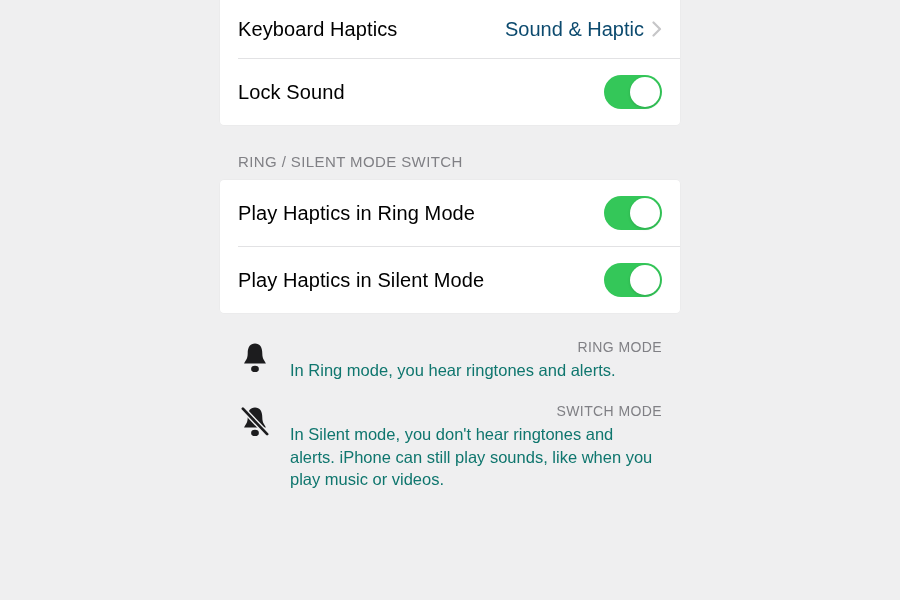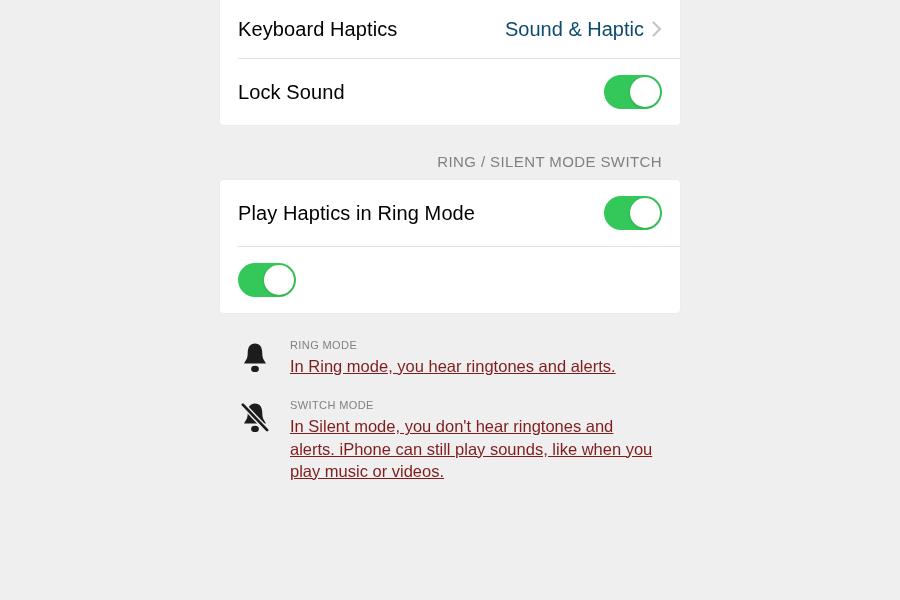--- a/index.html
+++ b/index.html
@@ -71,51 +71,50 @@
     background: #fff;
     border-radius: 50%;
     box-shadow: 0 1px 3px rgba(0,0,0,0.15);
   }
   .section-header {
     font-size: 15px;
     color: #808085;
     letter-spacing: 0.4px;
     padding: 28px 18px 10px 18px;
     text-transform: uppercase;
-    text-align: right;
   }
   .footer-block {
     display: flex;
     align-items: flex-start;
     padding: 14px 18px 8px 18px;
     gap: 18px;
   }
   .footer-block.first { padding-top: 26px; }
   .footer-icon {
     width: 34px;
     flex-shrink: 0;
     display: flex;
     align-items: flex-start;
     justify-content: center;
     margin-top: 2px;
     color: #1c1c1e;
   }
   .footer-icon svg { width: 30px; height: 34px; }
   .footer-text { flex: 1; }
   .footer-title {
-    font-size: 11px;
+    font-size: 14px;
     color: #808085;
     letter-spacing: 0.4px;
     margin-bottom: 4px;
+    text-align: right;
   }
   .footer-desc {
     font-size: 16.5px;
     line-height: 1.35;
-    color: #7f1d1d;
-    text-decoration: underline;
+    color: #0f766e;
   }
 </style>
 </head>
 <body>
 
 <div class="container">
 
   <div class="card first">
     <div class="row">
       <span class="row-label">Keyboard Haptics</span>
@@ -139,20 +138,21 @@
 
   <div class="card">
     <div class="row">
       <span class="row-label">Play Haptics in Ring Mode</span>
       <div class="toggle">
         <div class="toggle-knob"></div>
       </div>
     </div>
     <div class="divider"></div>
     <div class="row">
+      <span class="row-label">Play Haptics in Silent Mode</span>
       <div class="toggle">
         <div class="toggle-knob"></div>
       </div>
     </div>
   </div>
 
   <div class="footer-block first">
     <div class="footer-icon">
       <svg viewBox="0 0 24 28">
         <path d="M12 2 C8 2 6 5 6 10 C6 15 4 16 3 18.5 L21 18.5 C20 16 18 15 18 10 C18 5 16 2 12 2 Z" fill="currentColor"></path>

